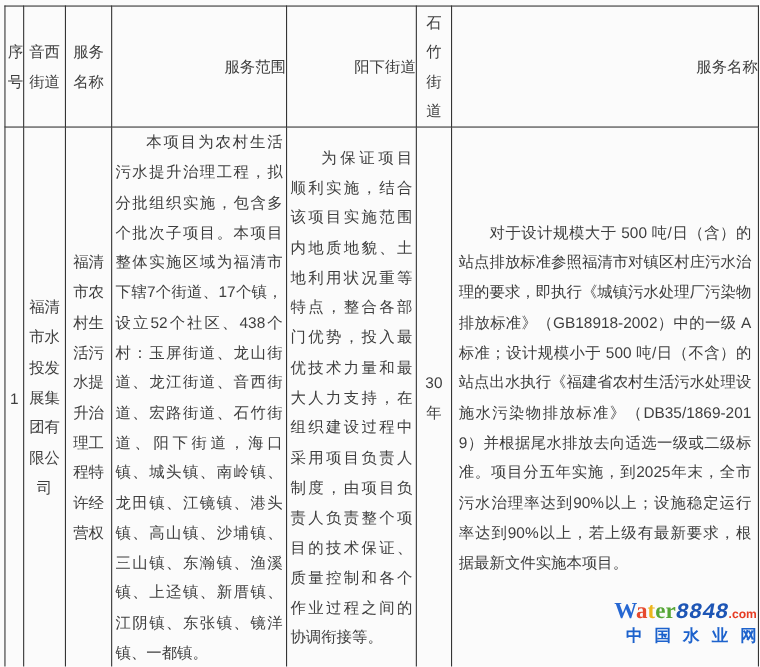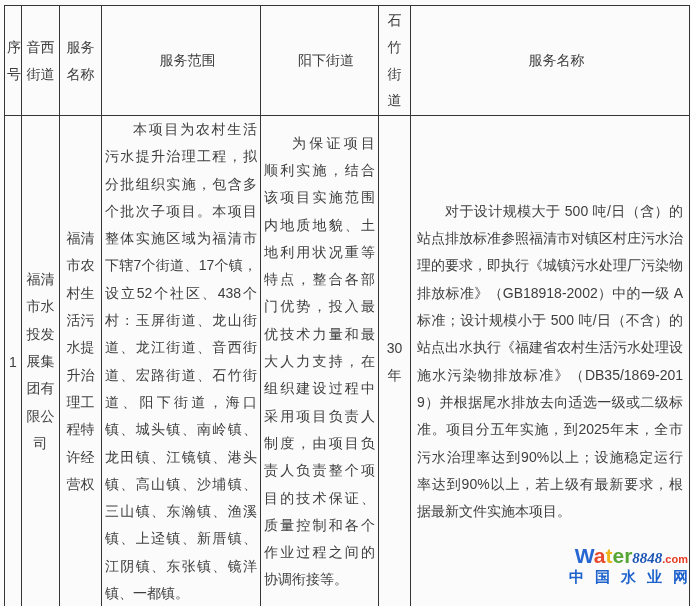--- a/index.html
+++ b/index.html
@@ -24,21 +24,21 @@
     font-size:14px;
     overflow:hidden;
     word-break:break-all;
   }
   tr.row-header { height:110px; }
   tr.row-body   { height:478px; }
 
   
   .hc { text-align:center; line-height:1.9; padding:0 2px; }
   .hc-narrow { padding:0 5px; }
-  .hc-left { text-align:center; padding:0 0 0 13px; line-height:1.9; }
+  .hc-left { text-align:right; padding:0 0 0 13px; line-height:1.9; }
 
   
   .cell-no { text-align:center; }
   .cell-vert { text-align:center; line-height:1.95; padding:0 4px; }
   .cell-para {
     text-align:justify;
     text-indent:2em;
     line-height:1.95;
     padding:0 3px;
     vertical-align:middle;
@@ -46,24 +46,24 @@
   .cell-standard { padding:0 6px; }
   .cell-duration { text-align:center; line-height:1.9; padding:0 2px; }
 
   
   .watermark {
     position:absolute; left:550px; top:545px; width:138px;
     line-height:1; text-align:right;
     user-select:none;
   }
   .wm-top { white-space:nowrap; }
-  .wm-word { font-size:21px; font-weight:bold; letter-spacing:0px; }
+  .wm-word { font-size:21px; font-weight:bold; letter-spacing:0px;font-family:Liberation Serif, serif; }
   .wm-number {
-    font-family:Liberation Serif, serif;
-    font-style:italic; font-weight:bold; font-size:15px;
+    font-family:Liberation Mono, monospace;
+    font-style:italic; font-weight:bold; font-size:20px;
   }
   .wm-tld { font-size:11px; font-weight:bold; vertical-align:baseline; }
   .wm-tagline {
     margin-top:3px;
     font-size:15px; font-weight:bold;
     letter-spacing:11px; margin-right:-11px;
     white-space:nowrap;
   }
 </style>
 </head>

